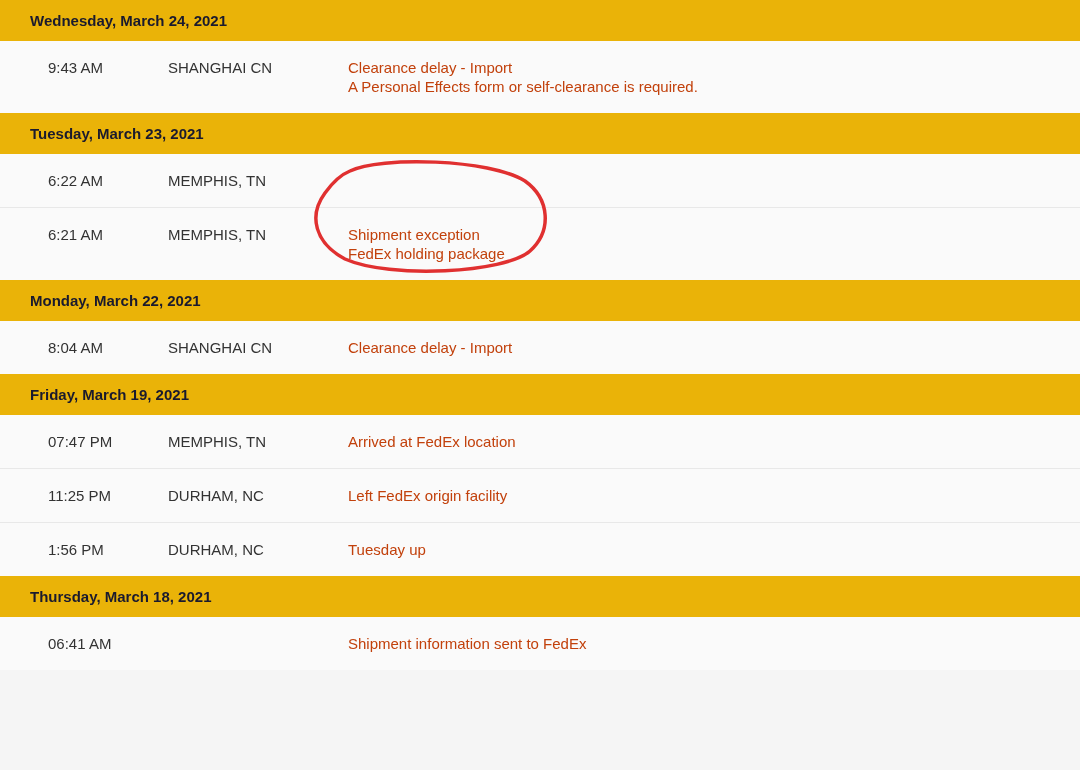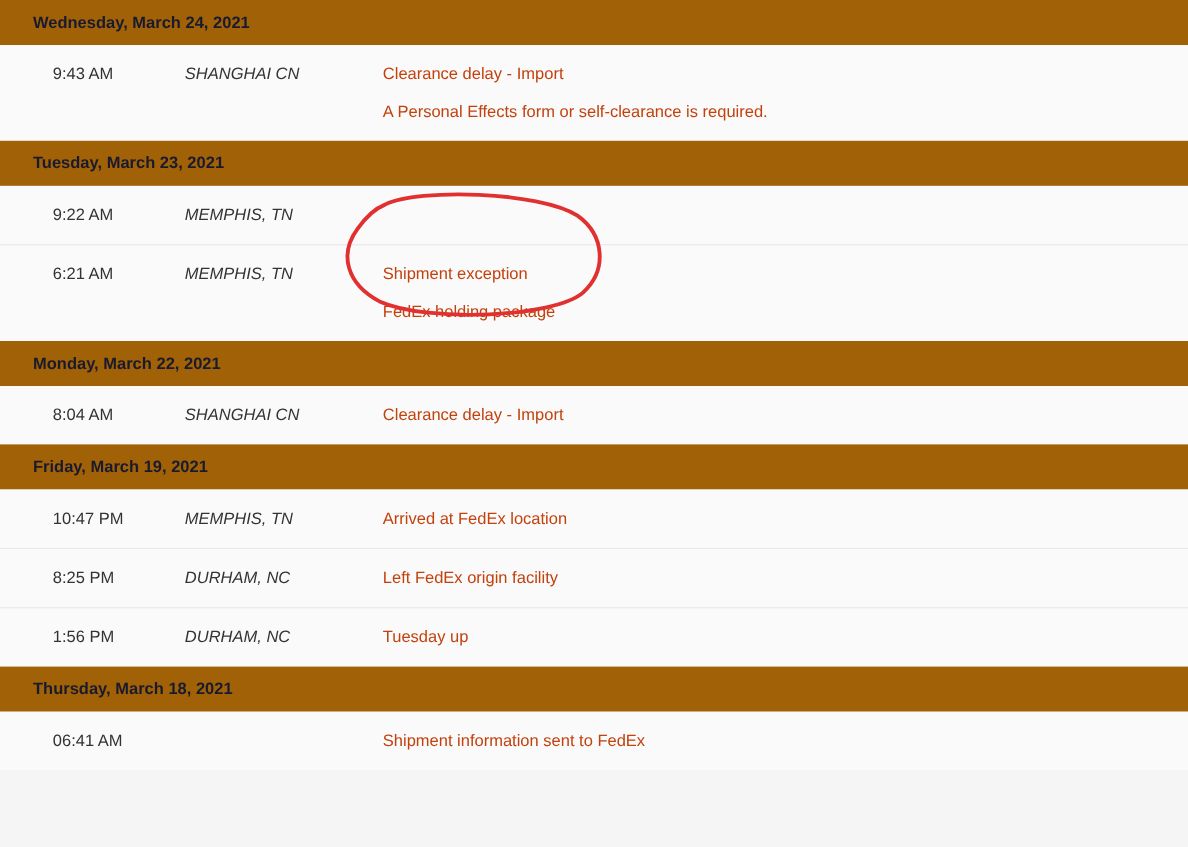--- a/index.html
+++ b/index.html
@@ -21,21 +21,21 @@
       width: 100%;
       background: #f5f5f5;
       padding: 0;
     }
 
     .day-section {
       margin-bottom: 0;
     }
 
     .day-header {
-      background-color: #a16207;
+      background-color: #eab308;
       padding: 12px 30px;
       font-weight: bold;
       font-size: 15px;
       color: #1a1a2e;
     }
 
     .events-list {
       background-color: #fafafa;
     }
 
@@ -57,37 +57,36 @@
       color: #333;
       font-size: 15px;
     }
 
     .event-location {
       width: 180px;
       min-width: 180px;
       color: #333;
       font-size: 15px;
       font-weight: normal;
-      font-style: italic;
     }
 
     .event-description {
       flex: 1;
       color: #c2410c;
       font-size: 15px;
       position: relative;
     }
 
     .event-description .line1 {
       display: block;
     }
 
     .event-description .line2 {
       display: block;
-      margin-top: 17px;
+      margin-top: 2px;
     }
   </style>
 </head>
 <body>
 
 <div class="tracking-container">
 
 <div class="day-section">
       <div class="day-header">Wednesday, March 24, 2021</div>
       <div class="events-list">
@@ -98,21 +97,21 @@
             <span class="line1">Clearance delay - Import</span>
             <span class="line2">A Personal Effects form or self-clearance is required.</span>
           </div>
         </div>
       </div>
     </div>
     <div class="day-section" style="position: relative;">
       <div class="day-header">Tuesday, March 23, 2021</div>
       <div class="events-list">
         <div class="event-row">
-          <div class="event-time">9:22 AM</div>
+          <div class="event-time">6:22 AM</div>
           <div class="event-location">MEMPHIS, TN</div>
         </div>
         <div class="event-row">
           <div class="event-time">6:21 AM</div>
           <div class="event-location">MEMPHIS, TN</div>
           <div class="event-description">
             <span class="line1">Shipment exception</span>
             <span class="line2">FedEx holding package</span>
           </div>
         </div>
@@ -130,28 +129,28 @@
           <div class="event-description">
             <span class="line1">Clearance delay - Import</span>
           </div>
         </div>
       </div>
     </div>
     <div class="day-section">
       <div class="day-header">Friday, March 19, 2021</div>
       <div class="events-list">
         <div class="event-row">
-          <div class="event-time">10:47 PM</div>
+          <div class="event-time">07:47 PM</div>
           <div class="event-location">MEMPHIS, TN</div>
           <div class="event-description">
             <span class="line1">Arrived at FedEx location</span>
           </div>
         </div>
         <div class="event-row">
-          <div class="event-time">8:25 PM</div>
+          <div class="event-time">11:25 PM</div>
           <div class="event-location">DURHAM, NC</div>
           <div class="event-description">
             <span class="line1">Left FedEx origin facility</span>
           </div>
         </div>
         <div class="event-row">
           <div class="event-time">1:56 PM</div>
           <div class="event-location">DURHAM, NC</div>
           <div class="event-description">
             <span class="line1">Tuesday up</span>

